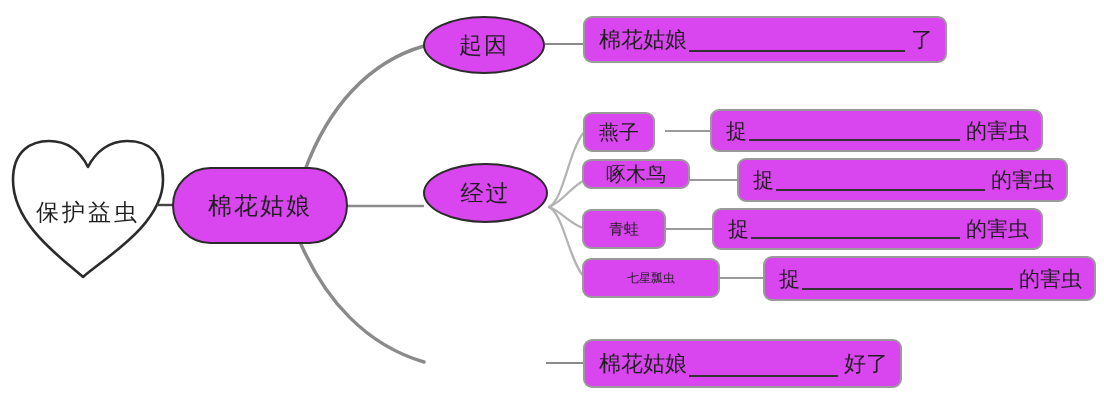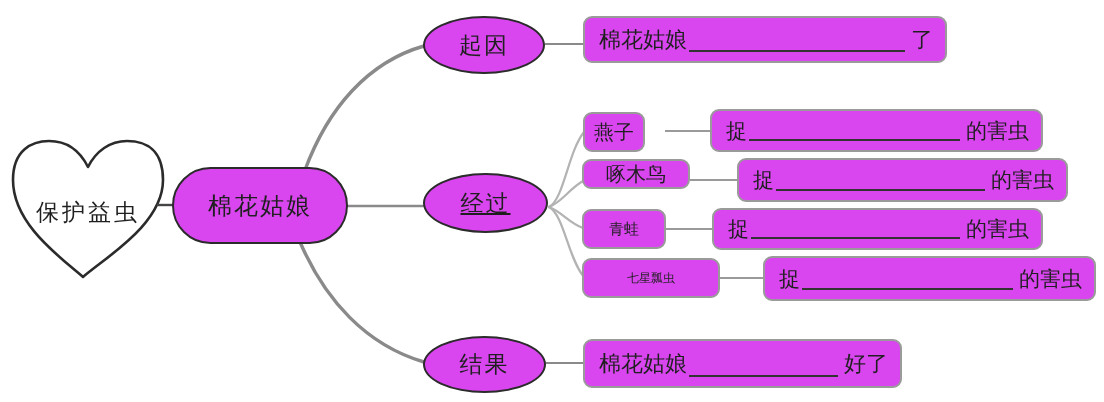--- a/index.html
+++ b/index.html
@@ -62,25 +62,25 @@
 
   <div class="node ellipse" style="left:423px;top:16px;width:122px;height:58px;">
     <span>起因</span>
   </div>
   <div class="node rect big" style="left:583px;top:16px;width:364px;height:47px;font-size:22px;">
     <span>棉花姑娘</span>
     <span class="blank"></span>
     <span>了</span>
   </div>
 
-  <div class="node ellipse" style="left:423px;top:173px;width:125px;height:60px;text-decoration:underline;">
+  <div class="node ellipse" style="left:423px;top:163px;width:125px;height:60px;">
     <span>经过</span>
   </div>
 
-  <div class="node rect" style="left:583px;top:112px;width:62px;height:40px;font-size:20px;">
+  <div class="node rect" style="left:583px;top:112px;width:72px;height:40px;font-size:20px;">
     <span>燕子</span>
   </div>
   <div class="node rect big" style="left:710px;top:109px;width:333px;height:43px;">
     <span>捉</span>
     <span class="blank"></span>
     <span>的害虫</span>
   </div>
 
   <div class="node rect" style="left:582px;top:159px;width:108px;height:30px;font-size:20px;">
     <span>啄木鸟</span>
@@ -102,22 +102,19 @@
 
   <div class="node rect" style="left:582px;top:258px;width:138px;height:40px;font-size:12px;">
     <span>七星瓢虫</span>
   </div>
   <div class="node rect big" style="left:763px;top:256px;width:333px;height:45px;">
     <span>捉</span>
     <span class="blank"></span>
     <span>的害虫</span>
   </div>
 
-  <div class="node ellipse" style="left:423px;top:336px;width:123px;height:57px;">
-    <span>结果</span>
-  </div>
   <div class="node rect big" style="left:583px;top:339px;width:319px;height:49px;font-size:22px;">
     <span>棉花姑娘</span>
     <span class="blank"></span>
     <span>好了</span>
   </div>
 
 </div>
 
 </body></html>

